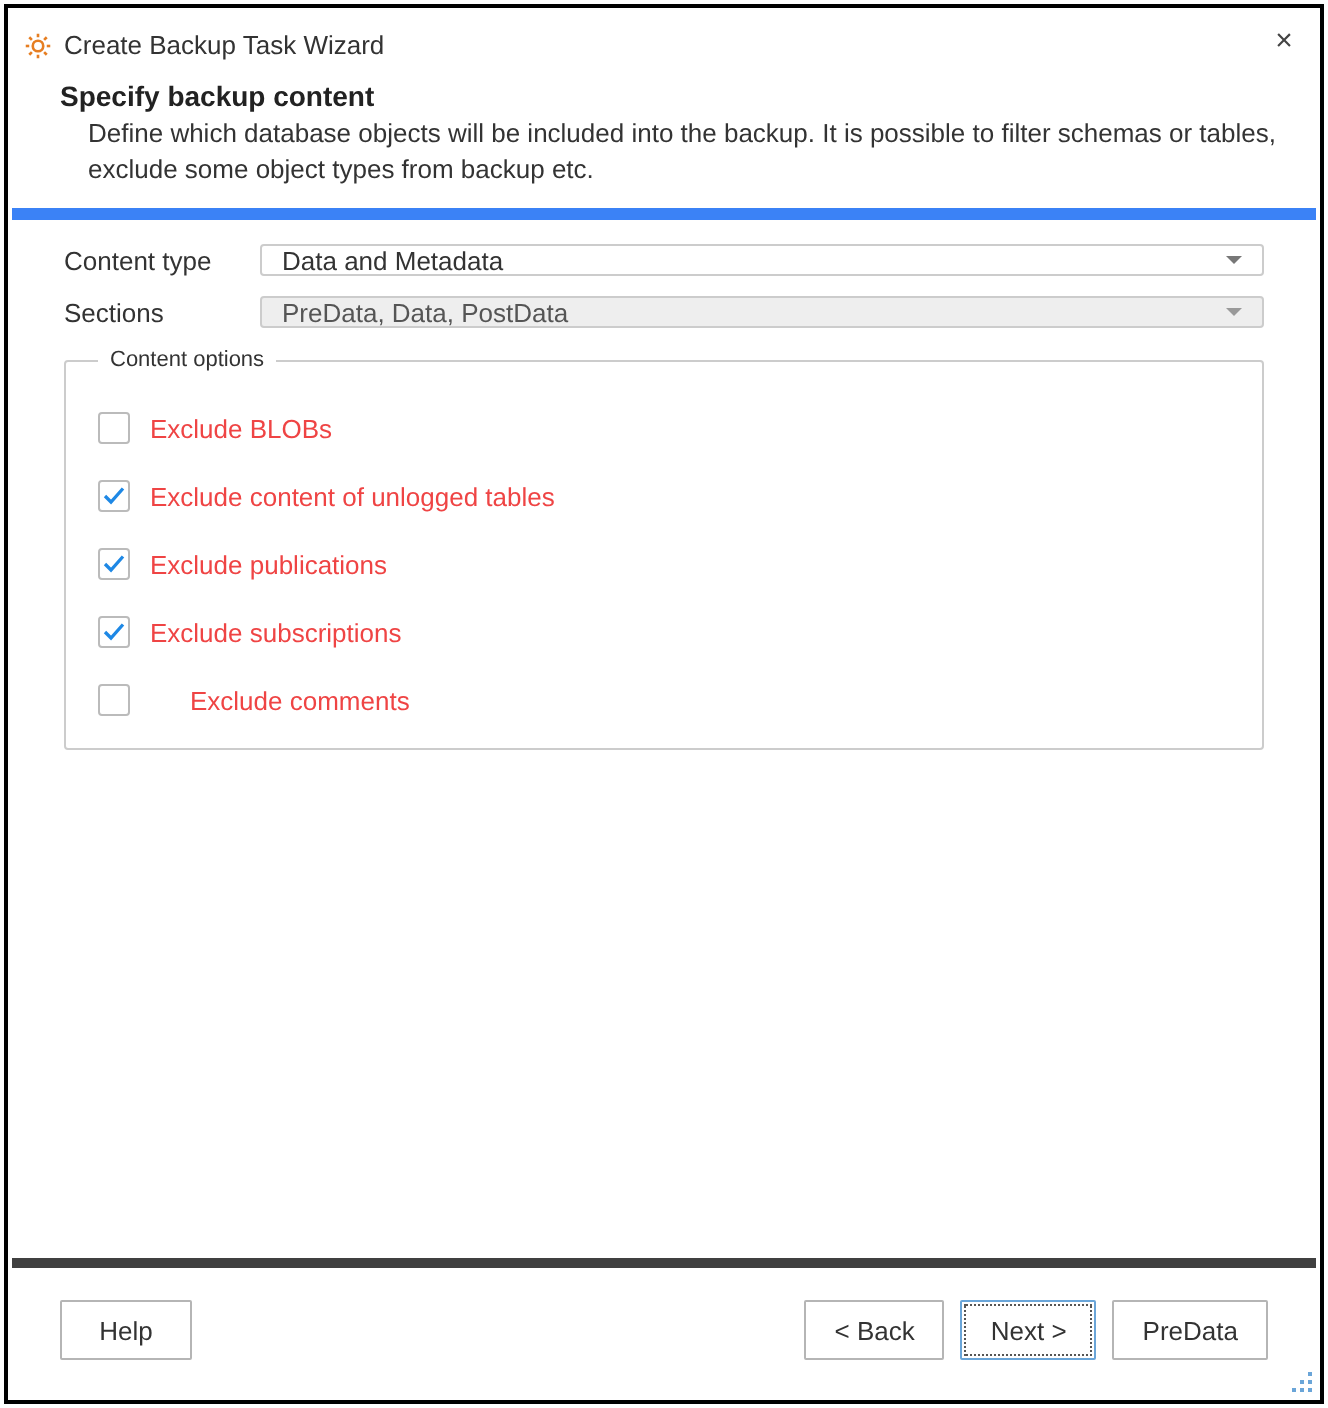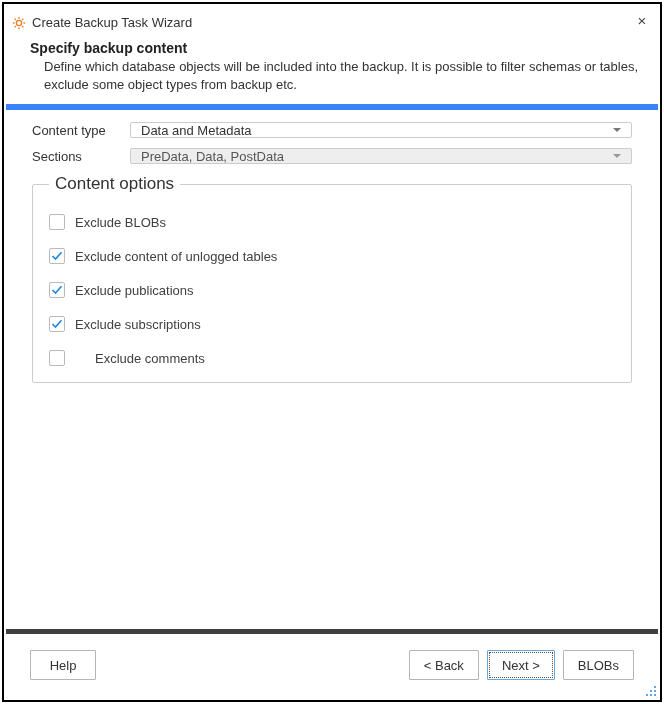--- a/index.html
+++ b/index.html
@@ -107,21 +107,21 @@
     border-top: 4px solid #777;
   }
   .dropdown.inactive .caret { border-top-color: #999; }
   fieldset.options {
     border: 1px solid #ccc;
     border-radius: 2px;
     margin: 6px 0 0 0;
     padding: 14px 16px 12px 16px;
   }
   fieldset.options legend {
-    font-size: 17px;
+    font-size: 11px;
     color: #333;
     padding: 0 6px;
   }
   .check-row {
     display: flex;
     align-items: center;
     margin: 6px 0 18px 0;
   }
   .check-row:last-child { margin-bottom: 4px; gap: 20px; }
   .checkbox {
@@ -133,21 +133,21 @@
     display: flex;
     align-items: center;
     justify-content: center;
     cursor: pointer;
     background: #fff;
   }
   .checkbox.checked svg { display: block; }
   .checkbox svg { display: none; }
   .check-label {
     font-size: 13px;
-    color: #404040;
+    color: #ef4444;
   }
   .footer {
     border-top: 5px solid #404040;
     margin: 0 2px;
     padding: 16px 24px 20px 24px;
     display: flex;
     align-items: center;
   }
   .btn {
     min-width: 66px;
@@ -273,21 +273,21 @@
 
     </fieldset>
 
   </div>
 
   <div class="footer">
     <div class="btn help">Help</div>
     <div class="spacer"></div>
     <div class="btn">&lt; Back</div>
     <div class="btn primary">Next &gt;</div>
-    <div class="btn">BLOBs</div>
+    <div class="btn">PreData</div>
   </div>
 
   <span class="resize-grip">
     <svg viewBox="0 0 14 14" width="14" height="14">
       <g fill="#6aa5d8">
         <rect x="10" y="2" width="2" height="2"></rect>
         <rect x="6" y="6" width="2" height="2"></rect>
         <rect x="10" y="6" width="2" height="2"></rect>
         <rect x="2" y="10" width="2" height="2"></rect>
         <rect x="6" y="10" width="2" height="2"></rect>

